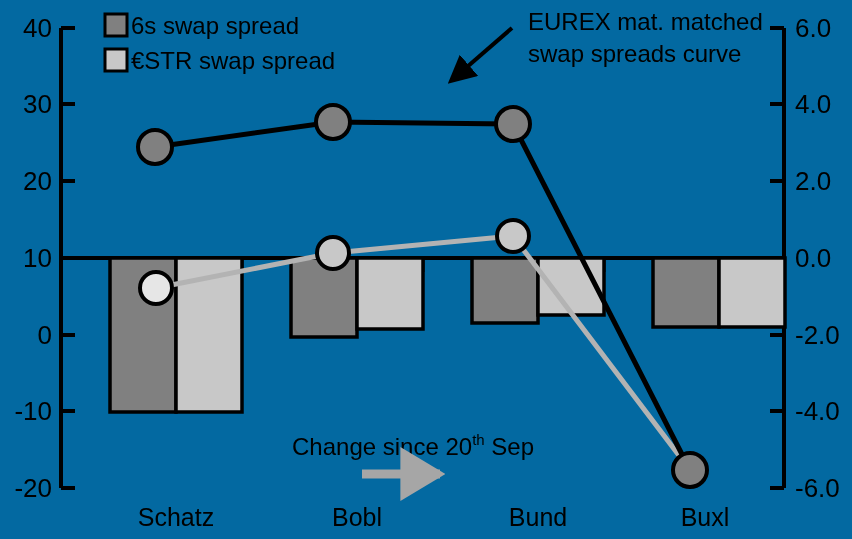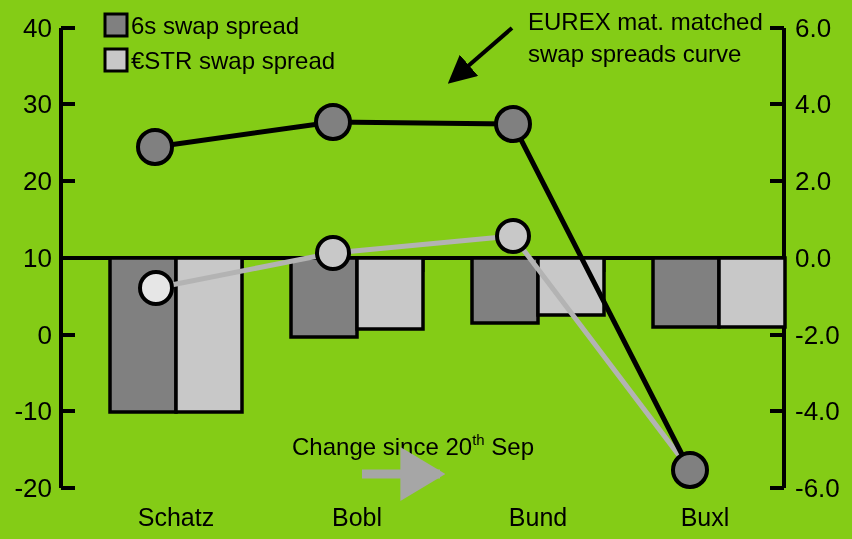--- a/index.html
+++ b/index.html
@@ -1,17 +1,17 @@
 <!DOCTYPE html>
 <html><head>
 <meta charset="utf-8">
 <style>
   html,body{margin:0;padding:0;background:#ffffff;}
   body{width:852px;height:539px;font-family:"Liberation Sans",sans-serif;}
-  #chart-root{position:relative;width:852px;height:539px;overflow:hidden;background:#84cc16;}
+  #chart-root{position:relative;width:852px;height:539px;overflow:hidden;background:#0369a1;}
   .svg-layer{position:absolute;left:0;top:0;width:852px;height:539px;}
   .ax-label{font-family:"Liberation Sans",sans-serif;font-size:26px;fill:#000;}
   .cat-label{font-family:"Liberation Sans",sans-serif;font-size:25px;fill:#000;}
   .legend-text{font-family:"Liberation Sans",sans-serif;font-size:24px;fill:#000;}
   .anno-text{font-family:"Liberation Sans",sans-serif;font-size:24px;fill:#000;}
   .sup-text{font-family:"Liberation Sans",sans-serif;font-size:15px;fill:#000;}
 </style>
 </head>
 <body>
 

